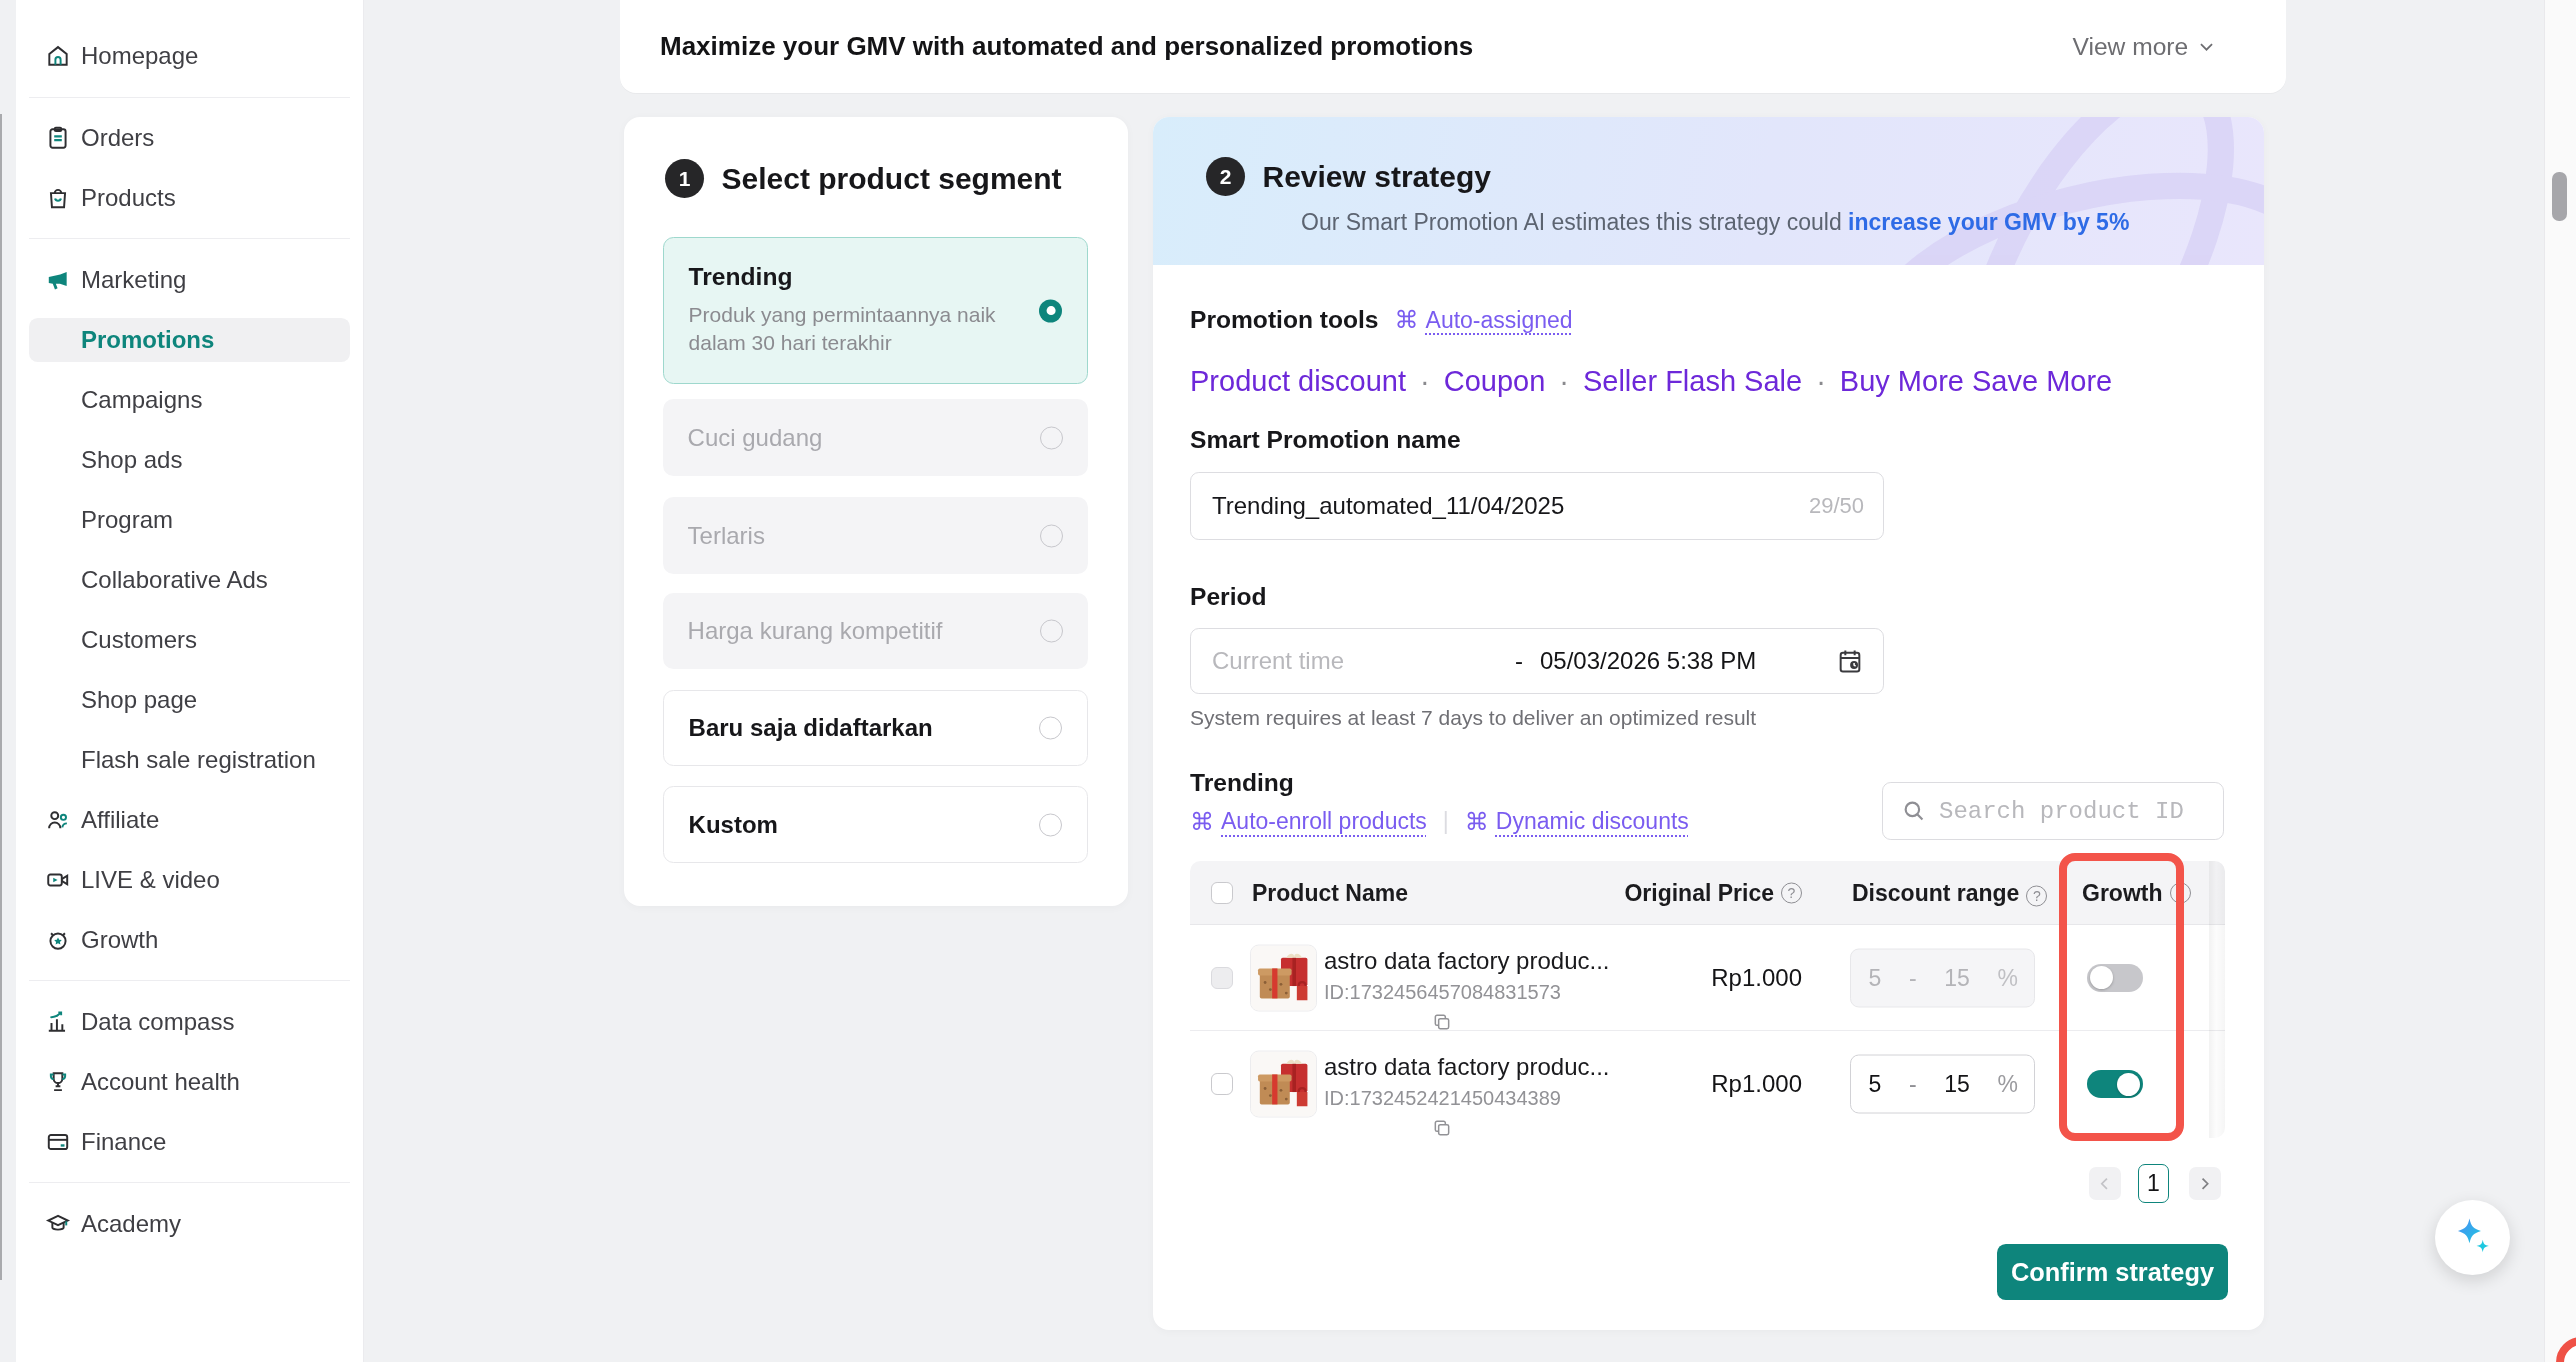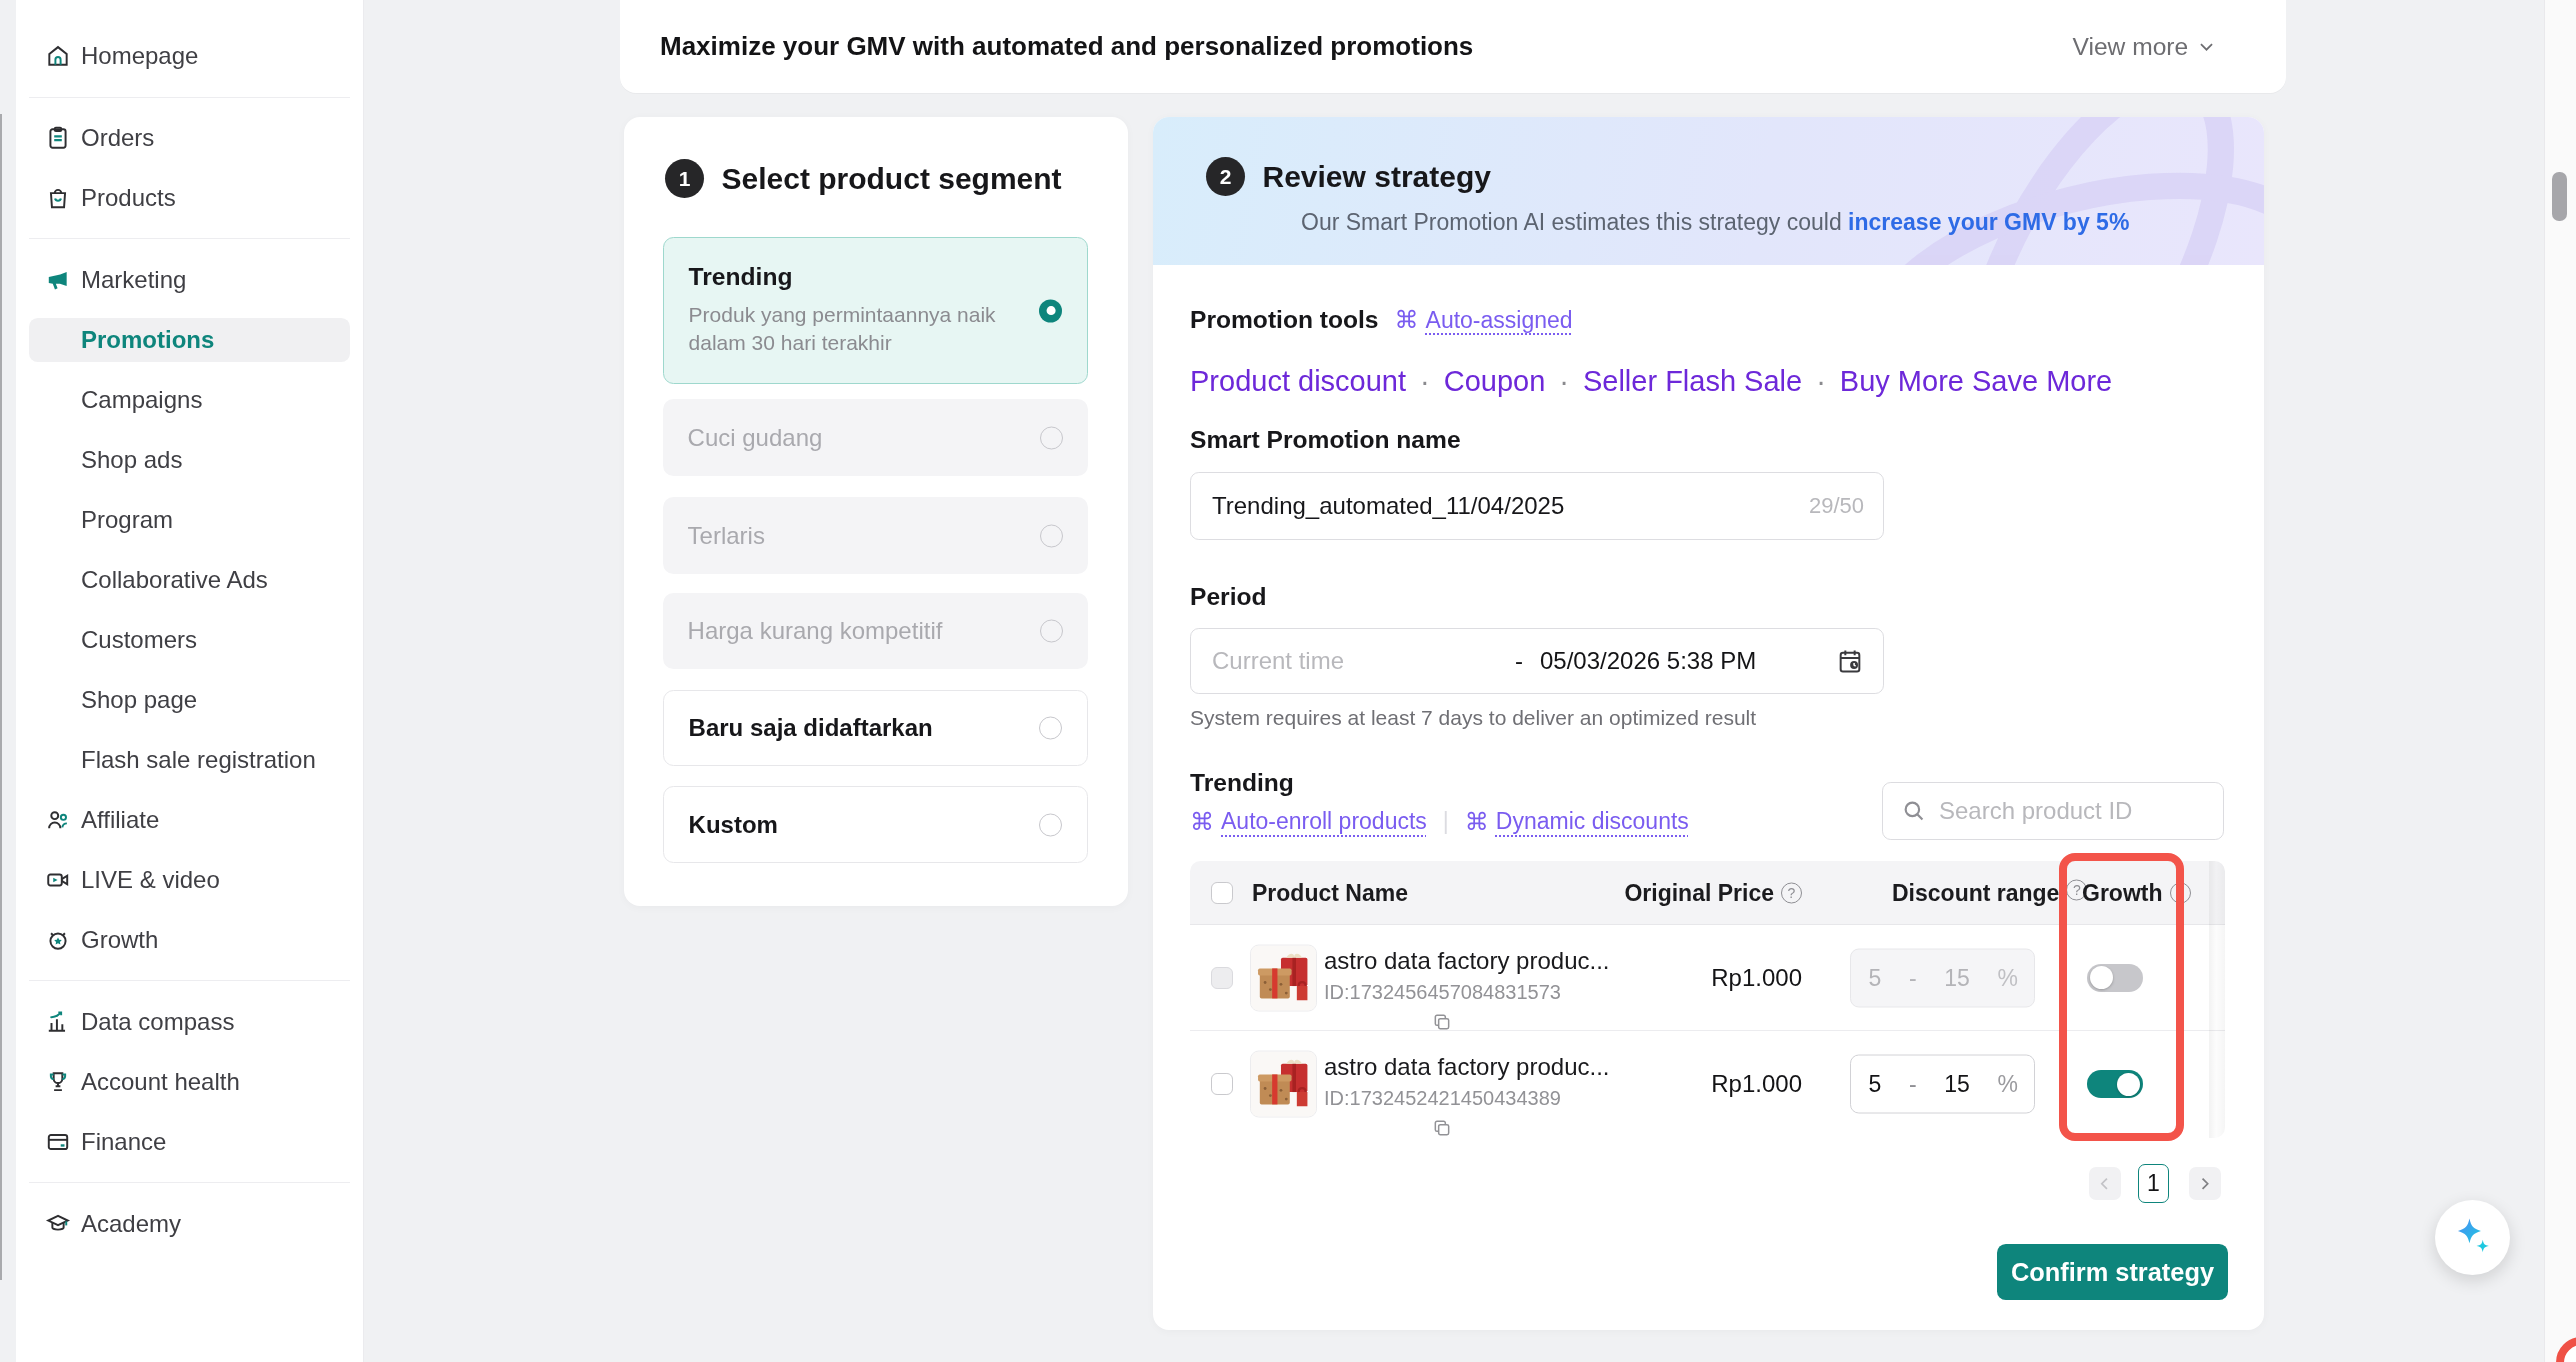--- a/index.html
+++ b/index.html
@@ -108,21 +108,21 @@
 
   .links-row { position:absolute; left:37px; top:691px; display:flex; align-items:center; }
   .link-sep { color:#dcdce1; font-size:23px; margin:0 16px; }
 
   .search-box {
     position:absolute; left:729px; top:665px; width:342px; height:58px;
     border:1.3px solid #dcdce0; border-radius:8.8px; background:#fff;
   }
   .search-box input {
     width:100%; height:100%; border:none; outline:none; background:transparent;
-    font-size:24px; color:#17171a; padding-left:56px; font-family:Liberation Sans, sans-serif;
+    font-size:24px; color:#17171a; padding-left:56px; font-family:Liberation Mono, monospace;
   }
   .search-box input::placeholder { color:#b8b8bc; }
   .search-ic { position:absolute; left:17.5px; top:50%; transform:translateY(-50%); }
 
   
   .ptable { position:absolute; left:37px; top:744px; width:1035px; height:277px; border-radius:10.5px; background:#fff; }
   .thead {
     position:absolute; left:0; top:0; width:1035px; height:64px; background:#f4f4f6;
     border-radius:10.5px 10.5px 0 0; border-bottom:0.9px solid #e7e7ea;
   }
@@ -459,21 +459,21 @@
     </div>
 
     <div class="ptable">
       <div class="thead">
         <span class="checkbox abs vcenter" style="left:21px;"></span>
         <span class="th abs vcenter" style="left:62px;">Product Name</span>
         <span class="abs vcenter" style="right:423px; display:flex; align-items:center; gap:7px;">
           <span class="th">Original Price</span>
           <span class="help">?</span>
         </span>
-        <span class="abs vcenter" style="left:702px; display:flex; align-items:flex-start; gap:7px;">
+        <span class="abs vcenter" style="left:662px; display:flex; align-items:flex-end; gap:7px;">
           <span class="th">Discount range</span>
           <span class="help">?</span>
         </span>
         <span class="abs vcenter" style="left:892px; display:flex; align-items:center; gap:7px;">
           <span class="th">Growth</span>
           <span class="help">?</span>
         </span>
       </div>
 
       <div class="trow r1">

